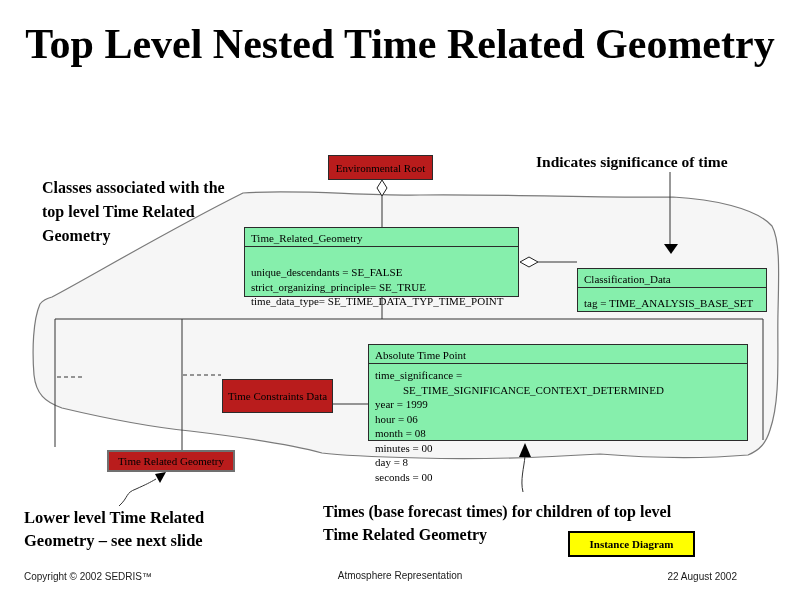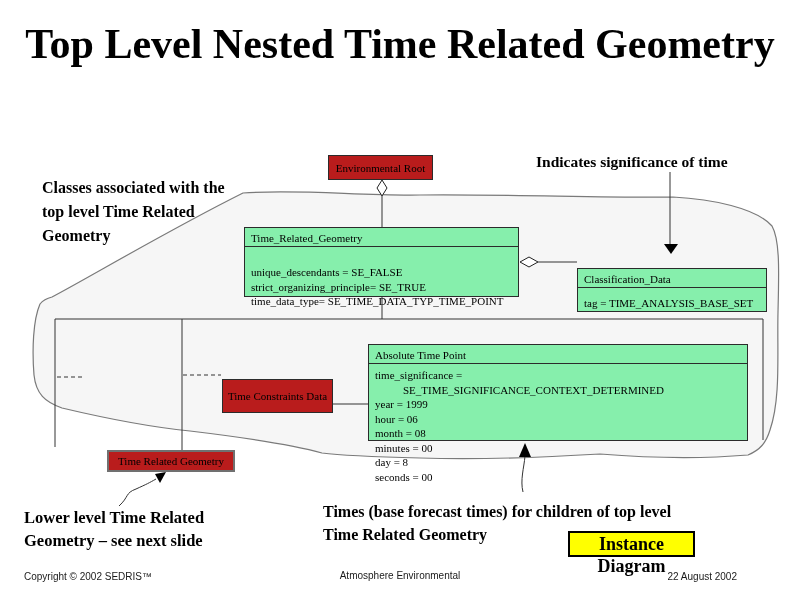--- a/index.html
+++ b/index.html
@@ -29,21 +29,21 @@
   .uml-attrs div{line-height:14.5px;white-space:nowrap;}
   .simple-box{
     background:#b91c1c;border:1px solid #2b2b2b;box-sizing:border-box;
     font-size:11px;text-align:center;z-index:3;
     display:flex;align-items:center;justify-content:center;white-space:nowrap;
   }
   .atp-row{display:flex;flex-direction:column;}
   .atp-col-l{width:149px;}
   .badge{
     background:#ffff00;border:2px solid #000;box-sizing:border-box;
-    font-weight:bold;font-size:18px;text-align:center;line-height:22px;z-index:3;
+    font-weight:bold;font-size:11px;text-align:center;line-height:22px;z-index:3;
   }
   .footer{
     font-family:"Liberation Sans","DejaVu Sans",sans-serif;
     font-size:10px;color:#1a1a1a;z-index:3;white-space:nowrap;
   }
 </style>
 </head>
 <body>
 
 <div id="slide">
@@ -164,16 +164,16 @@
   </div>
 
   <div class="abs note" style="left:323px;top:500px;font-size:16px;line-height:23px;">
     <div>Times (base forecast times) for children of top level</div>
     <div>Time Related Geometry</div>
   </div>
 
   <div class="abs badge" style="left:568px;top:531px;width:127px;height:26px;">Instance Diagram</div>
 
   <div class="abs footer" style="left:24px;top:571px;">Copyright © 2002 SEDRIS™</div>
-  <div class="abs footer" style="left:0;right:0;top:570px;text-align:center;">Atmosphere Environmental</div>
+  <div class="abs footer" style="left:0;right:0;top:570px;text-align:center;">Atmosphere Representation</div>
   <div class="abs footer" style="right:63px;top:571px;">22 August 2002</div>
 
 </div>
 
 </body></html>

